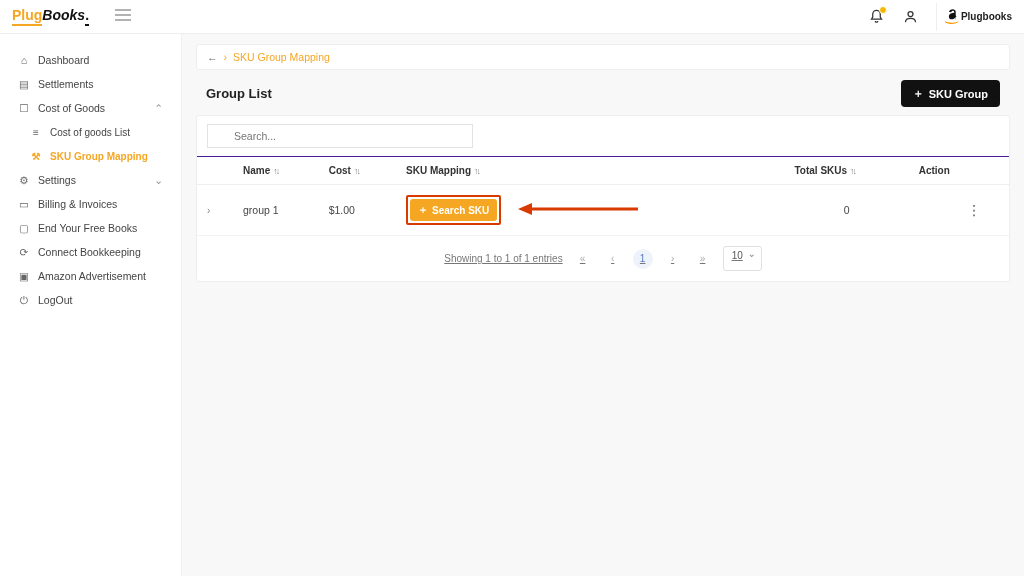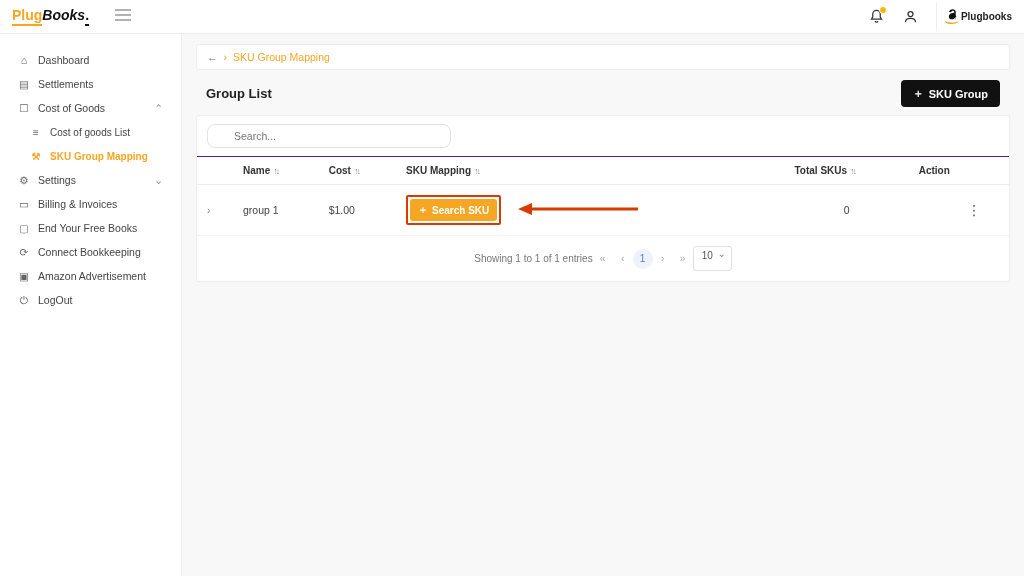--- a/index.html
+++ b/index.html
@@ -31,36 +31,36 @@
 
   
   .main { flex:1; background:#f8f8f8; padding: 10px 14px; }
   .crumb-bar { background:#fff; border:1px solid #eee; border-radius:3px; padding:6px 10px; display:flex; align-items:center; gap:6px; font-size:10.5px; color:#F5A623; }
   .crumb-bar .back { color:#666; cursor:pointer; }
   .title-bar { display:flex; align-items:center; justify-content:space-between; padding: 10px 10px 8px 10px; }
   .title-bar h2 { font-size:13px; font-weight:600; color:#222; }
   .btn-primary { background:#111; color:#fff; border:none; border-radius:4px; padding:6px 12px; font-size:11px; display:flex; align-items:center; gap:5px; cursor:pointer; font-weight:600;}
   .card { background:#fff; border-radius:3px; border:1px solid #eee; }
   .search-wrap { padding:8px 10px; }
-  .search { width:244px; border:1px solid #e3e3e3; border-radius:8px; padding:5px 8px 5px 26px; font-size:10.5px; color:#555; background:#fff; position:relative; }
+  .search { width:266px; border:1px solid #e3e3e3; border-radius:0; padding:5px 8px 5px 26px; font-size:10.5px; color:#555; background:#fff; position:relative; }
   .search-icon { position:absolute; margin-left:8px; margin-top:5px; color:#aaa; }
 
   
   table { width:100%; border-collapse:collapse; }
   thead th { text-align:left; font-size:10px; font-weight:600; color:#333; padding:8px 10px; border-top:1px solid #4c1d95; border-bottom:1px solid #eee; }
   tbody td { font-size:10.5px; color:#444; padding:10px 10px; border-bottom:1px solid #f3f3f3; }
   .sort-ic { color:#888; font-size:9px; margin-left:3px; letter-spacing:-2px;}
   .expand { color:#888; cursor:pointer; font-size:10px; }
   .assign-wrap { display:inline-block; border:2.5px solid #D83A00; padding:2px; border-radius:2px; }
   .assign-btn { background:#F5A623; color:#fff; border:none; border-radius:3px; padding:4px 8px; font-size:10px; font-weight:600; display:flex; align-items:center; gap:4px; cursor:pointer;}
   .arrow-callout { display:inline-block; vertical-align:middle; margin-left:14px; }
   .action-dots { cursor:pointer; color:#555; font-size:14px; line-height:1; }
 
   
-  .pager { display:flex; align-items:center; justify-content:center; padding:10px; font-size:10px; color:#777; }
+  .pager { display:flex; align-items:center; justify-content:center; gap:10px; padding:10px; font-size:10px; color:#777;text-decoration:underline; }
   .pager .pg { width:20px; height:20px; display:flex; align-items:center; justify-content:center; border-radius:50%; cursor:pointer; color:#aaa;}
   .pager .pg.current { background:#eef3fb; color:#4a6; color:#5578c9;}
   .pg-size { border:1px solid #e0e0e0; border-radius:3px; padding:3px 18px 9px 8px; font-size:10px; color:#555; background:#fff; position:relative; }
   .pg-size::after{ content:"⌄"; position:absolute; right:5px; top:1px; color:#888;}
 </style>
 </head>
 <body>
 
 <div class="header">
   <div class="logo">

